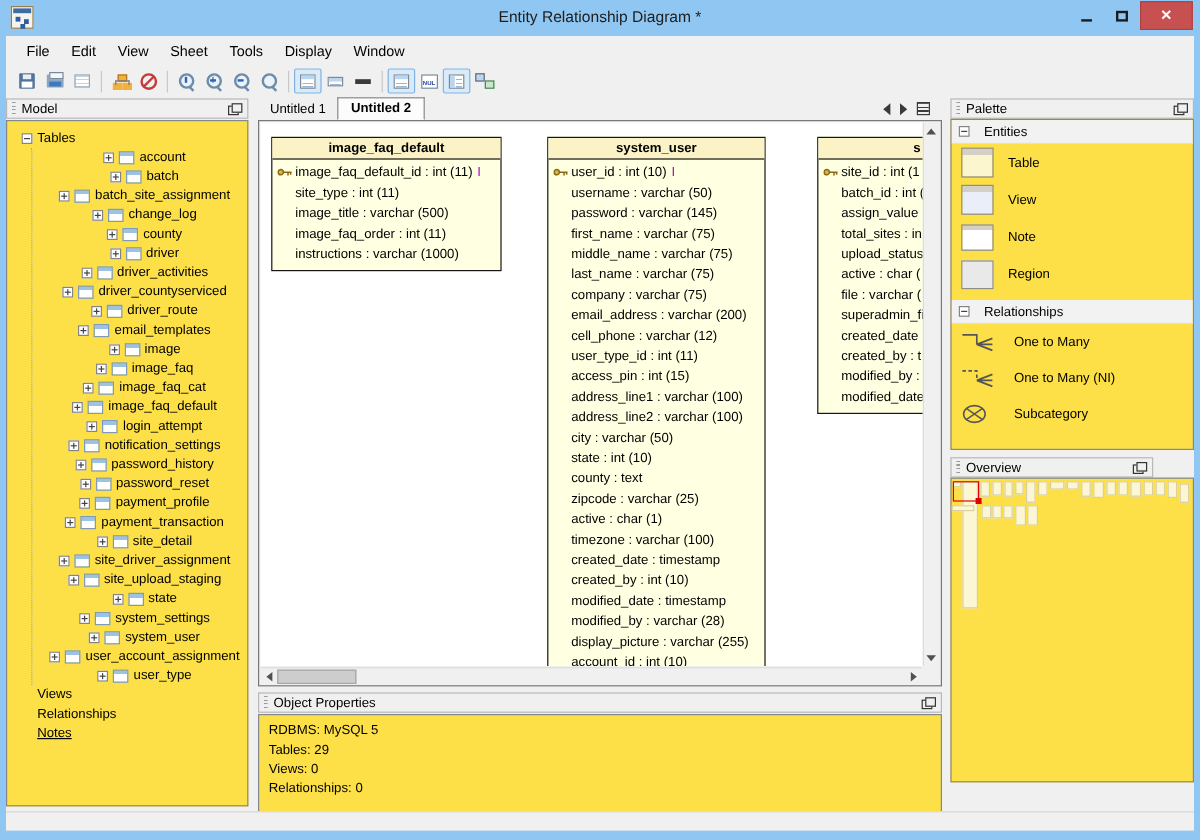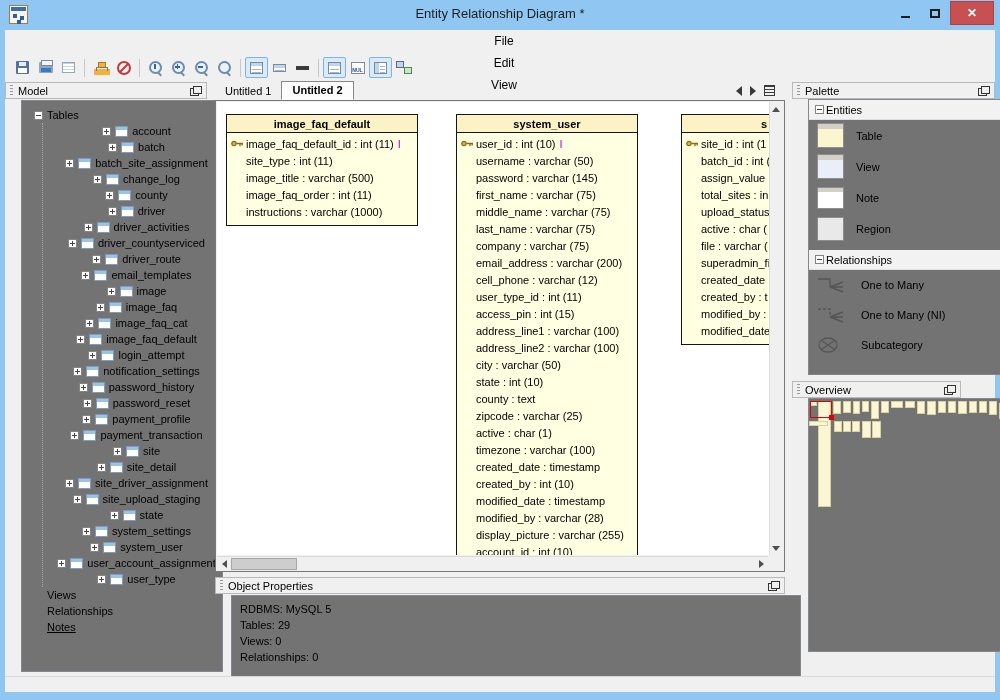--- a/index.html
+++ b/index.html
@@ -16,21 +16,21 @@
   .win-title { position:absolute; left:0; right:0; top:6px; text-align:center; font-size:13px; color:#1d1d1d; }
   .win-controls { position:absolute; right:6px; top:0; height:26px; display:flex; align-items:center; }
   .win-btn { width:30px; height:22px; display:flex; align-items:center; justify-content:center; cursor:default; }
   .glyph-min { width:9px; height:2px; background:#1d1d1d; margin-top:8px; }
   .glyph-max { width:10px; height:9px; border:2px solid #1d1d1d; background:transparent; }
   .win-btn.close { width:44px; height:24px; background:#C75050; border:1px solid #B04040; color:#fff; font-size:12px; font-weight:bold; }
 
   
   .chrome { position:absolute; left:5px; top:30px; right:5px; bottom:8px; background:#F0F0F0; }
 
-  .menubar { position:absolute; left:0; top:0; right:0; height:25px; display:flex; align-items:center; padding-left:8px;flex-direction:column; }
+  .menubar { position:absolute; left:0; top:0; right:0; height:25px; display:flex; align-items:center; padding-left:8px; }
   .menu-item { padding:4px 9px; font-size:12px; }
 
   .toolbar { position:absolute; left:0; top:25px; right:0; height:25px; display:flex; align-items:center; padding-left:6px; }
   .tb-sep { width:1px; height:18px; background:#C8C8C8; margin:0 4px; }
   .tb-btn { width:23px; height:21px; display:flex; align-items:center; justify-content:center; border:1px solid transparent; position:relative; }
   .tb-btn.sel { background:#D9EAF9; border:1px solid #7EB3E3; border-radius:2px; }
 
   
   .i-save { width:13px; height:13px; background:#53739B; border-radius:1px; position:relative; }
   .i-save::before { content:""; position:absolute; left:3px; top:1px; width:7px; height:4px; background:#E8EEF5; }
@@ -70,21 +70,21 @@
   .i-ref::after { content:""; position:absolute; left:8px; top:6px; width:6px; height:5px; background:#CFE4CF; border:1px solid #4A8A4A; }
 
   
   .main { position:absolute; left:0; top:50px; right:0; bottom:16px; }
 
   .panel-header { position:absolute; height:17px; background:#F0F0F0; border:1px solid #B8B8B8; display:flex; align-items:center; padding:0 4px 0 4px; font-size:11px; }
   .grip { width:3px; height:11px; margin-right:5px; background:repeating-linear-gradient(180deg,#9A9A9A 0 1px,transparent 1px 3px); }
   .float-icon { margin-left:auto; position:relative; width:12px; height:10px; }
   .float-icon::before { content:""; position:absolute; left:0; bottom:0; width:7px; height:6px; border:1px solid #333; background:#F0F0F0; }
   .float-icon::after { content:""; position:absolute; right:0; top:0; width:7px; height:6px; border:1px solid #333; background:#F0F0F0; }
-  .panel-box { position:absolute; background:#737373; border:1px solid #828790; overflow:hidden;margin-left:16px; }
+  .panel-box { position:absolute; background:#fde047; border:1px solid #828790; overflow:hidden; }
 
   
   #model-header { left:0; top:2px; width:202px; }
   #tree-box { left:0; top:20px; width:202px; height:572px; padding-top:6px; }
   .tree-row { height:16px; display:flex; align-items:center; gap:4px; padding-left:12px; white-space:nowrap; }
   .tree-children { margin-left:20px; border-left:1px dotted #A8A8A8; }
   .tree-children .tree-row { padding-left:8px;justify-content:center; }
   .pm-box { width:9px; height:9px; border:1px solid #848484; background:#fff; position:relative; flex:0 0 9px; }
   .pm-box::before { content:""; position:absolute; left:1px; top:3px; width:5px; height:1px; background:#444; }
   .pm-box.plus::after { content:""; position:absolute; left:3px; top:1px; width:1px; height:5px; background:#444; }
@@ -127,21 +127,21 @@
   .h-thumb { position:absolute; left:14px; top:1px; width:66px; height:12px; background:#CDCDCD; border:1px solid #A6A6A6; }
 
   
   #props-header { left:210px; top:497px; width:570px; }
   #props-box { left:210px; top:515px; width:570px; height:95px; padding:5px 0 0 8px; }
   .prop-line { height:16px; line-height:16px; }
 
   
   #palette-header { left:787px; top:2px; width:203px; }
   #palette-box { left:787px; top:19px; width:203px; height:276px; }
-  .pal-section { height:20px; background:#F2F2F2; border-bottom:1px solid #E0E0E0; display:flex; align-items:center; gap:2px; padding-left:6px; }
+  .pal-section { height:20px; background:#F2F2F2; border-bottom:1px solid #E0E0E0; display:flex; align-items:center; gap:12px; padding-left:6px; }
   .pal-item { display:flex; align-items:center; gap:12px; padding-left:8px; }
   .pal-item.ent { height:31px; }
   .pal-item.rel { height:30px; }
   .mini { width:27px; border:1px solid #8E8E8E; flex:0 0 27px; }
   .mini.table { height:25px; background:linear-gradient(180deg,#D4D0C8 0 5px,#FCF6CE 5px),repeating-linear-gradient(0deg,transparent 0 3px,#E2D9A8 3px 4px); }
   .mini.view { height:25px; background:linear-gradient(180deg,#D4D0C8 0 5px,#EAEEF8 5px),repeating-linear-gradient(0deg,transparent 0 3px,#C8D0E0 3px 4px); }
   .mini.note { height:22px; background:linear-gradient(180deg,#D4D0C8 0 4px,#FFFFFF 4px); }
   .mini.region { height:24px; background:#E9E9E9; }
   .rel-ic { width:32px; height:22px; flex:0 0 32px; }
 
@@ -378,25 +378,20 @@
               <span class="tbl-icon"></span>
               <span>payment_profile</span>
             </div>
 
             <div class="tree-row">
               <span class="pm-box plus"></span>
               <span class="tbl-icon"></span>
               <span>payment_transaction</span>
             </div>
 
-            <div class="tree-row">
-              <span class="pm-box plus"></span>
-              <span class="tbl-icon"></span>
-              <span>site</span>
-            </div>
 
             <div class="tree-row">
               <span class="pm-box plus"></span>
               <span class="tbl-icon"></span>
               <span>site_detail</span>
             </div>
 
             <div class="tree-row">
               <span class="pm-box plus"></span>
               <span class="tbl-icon"></span>

